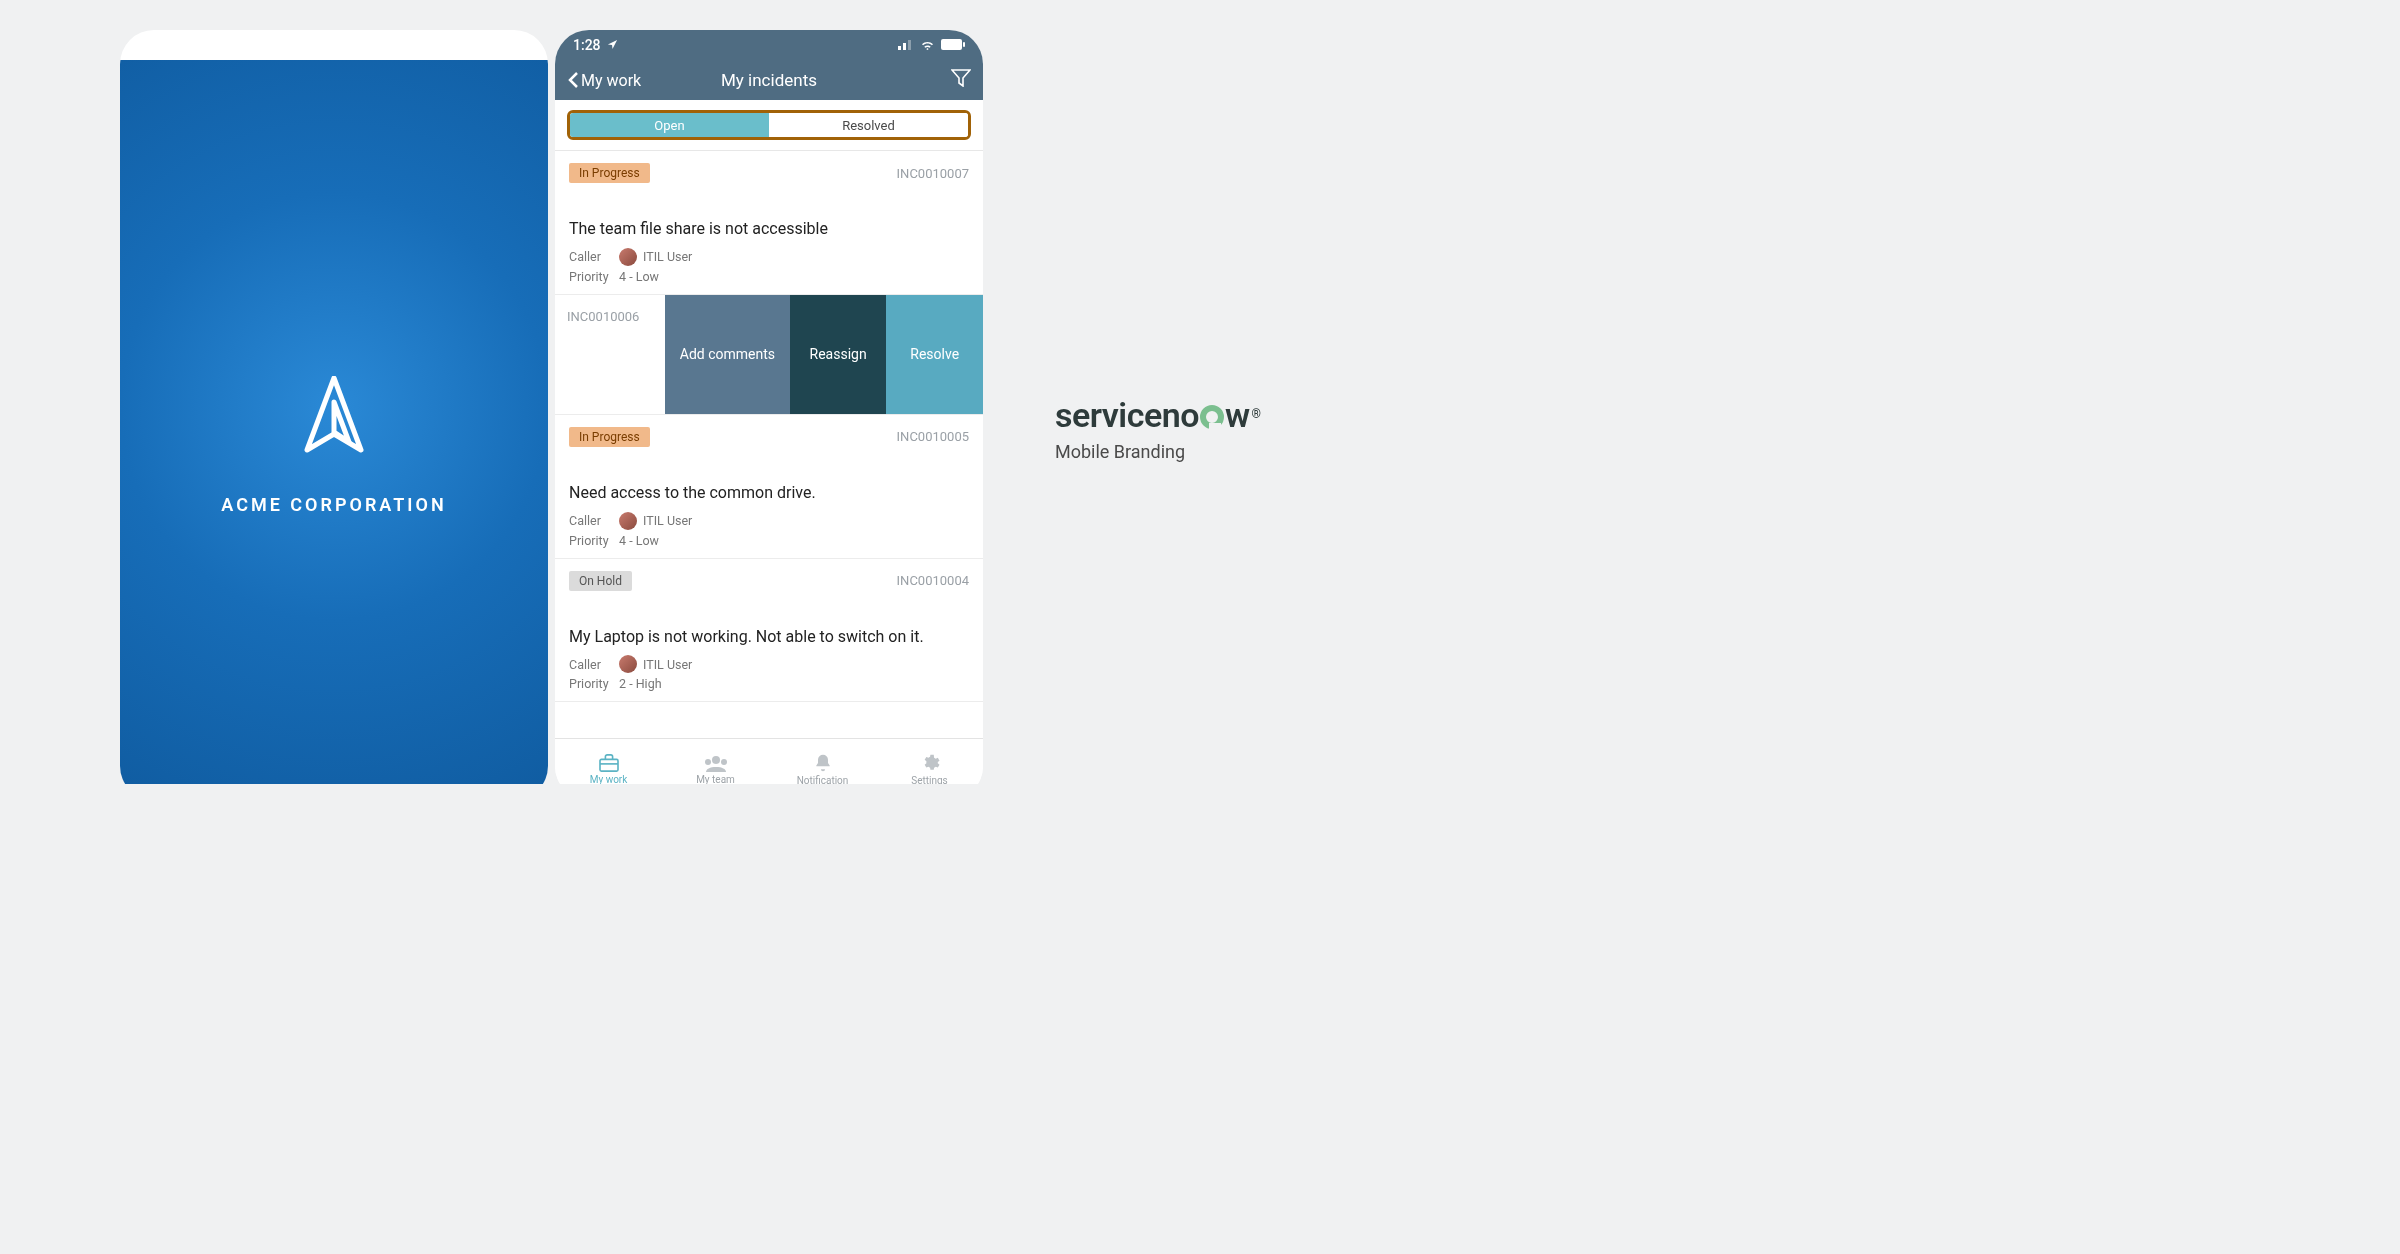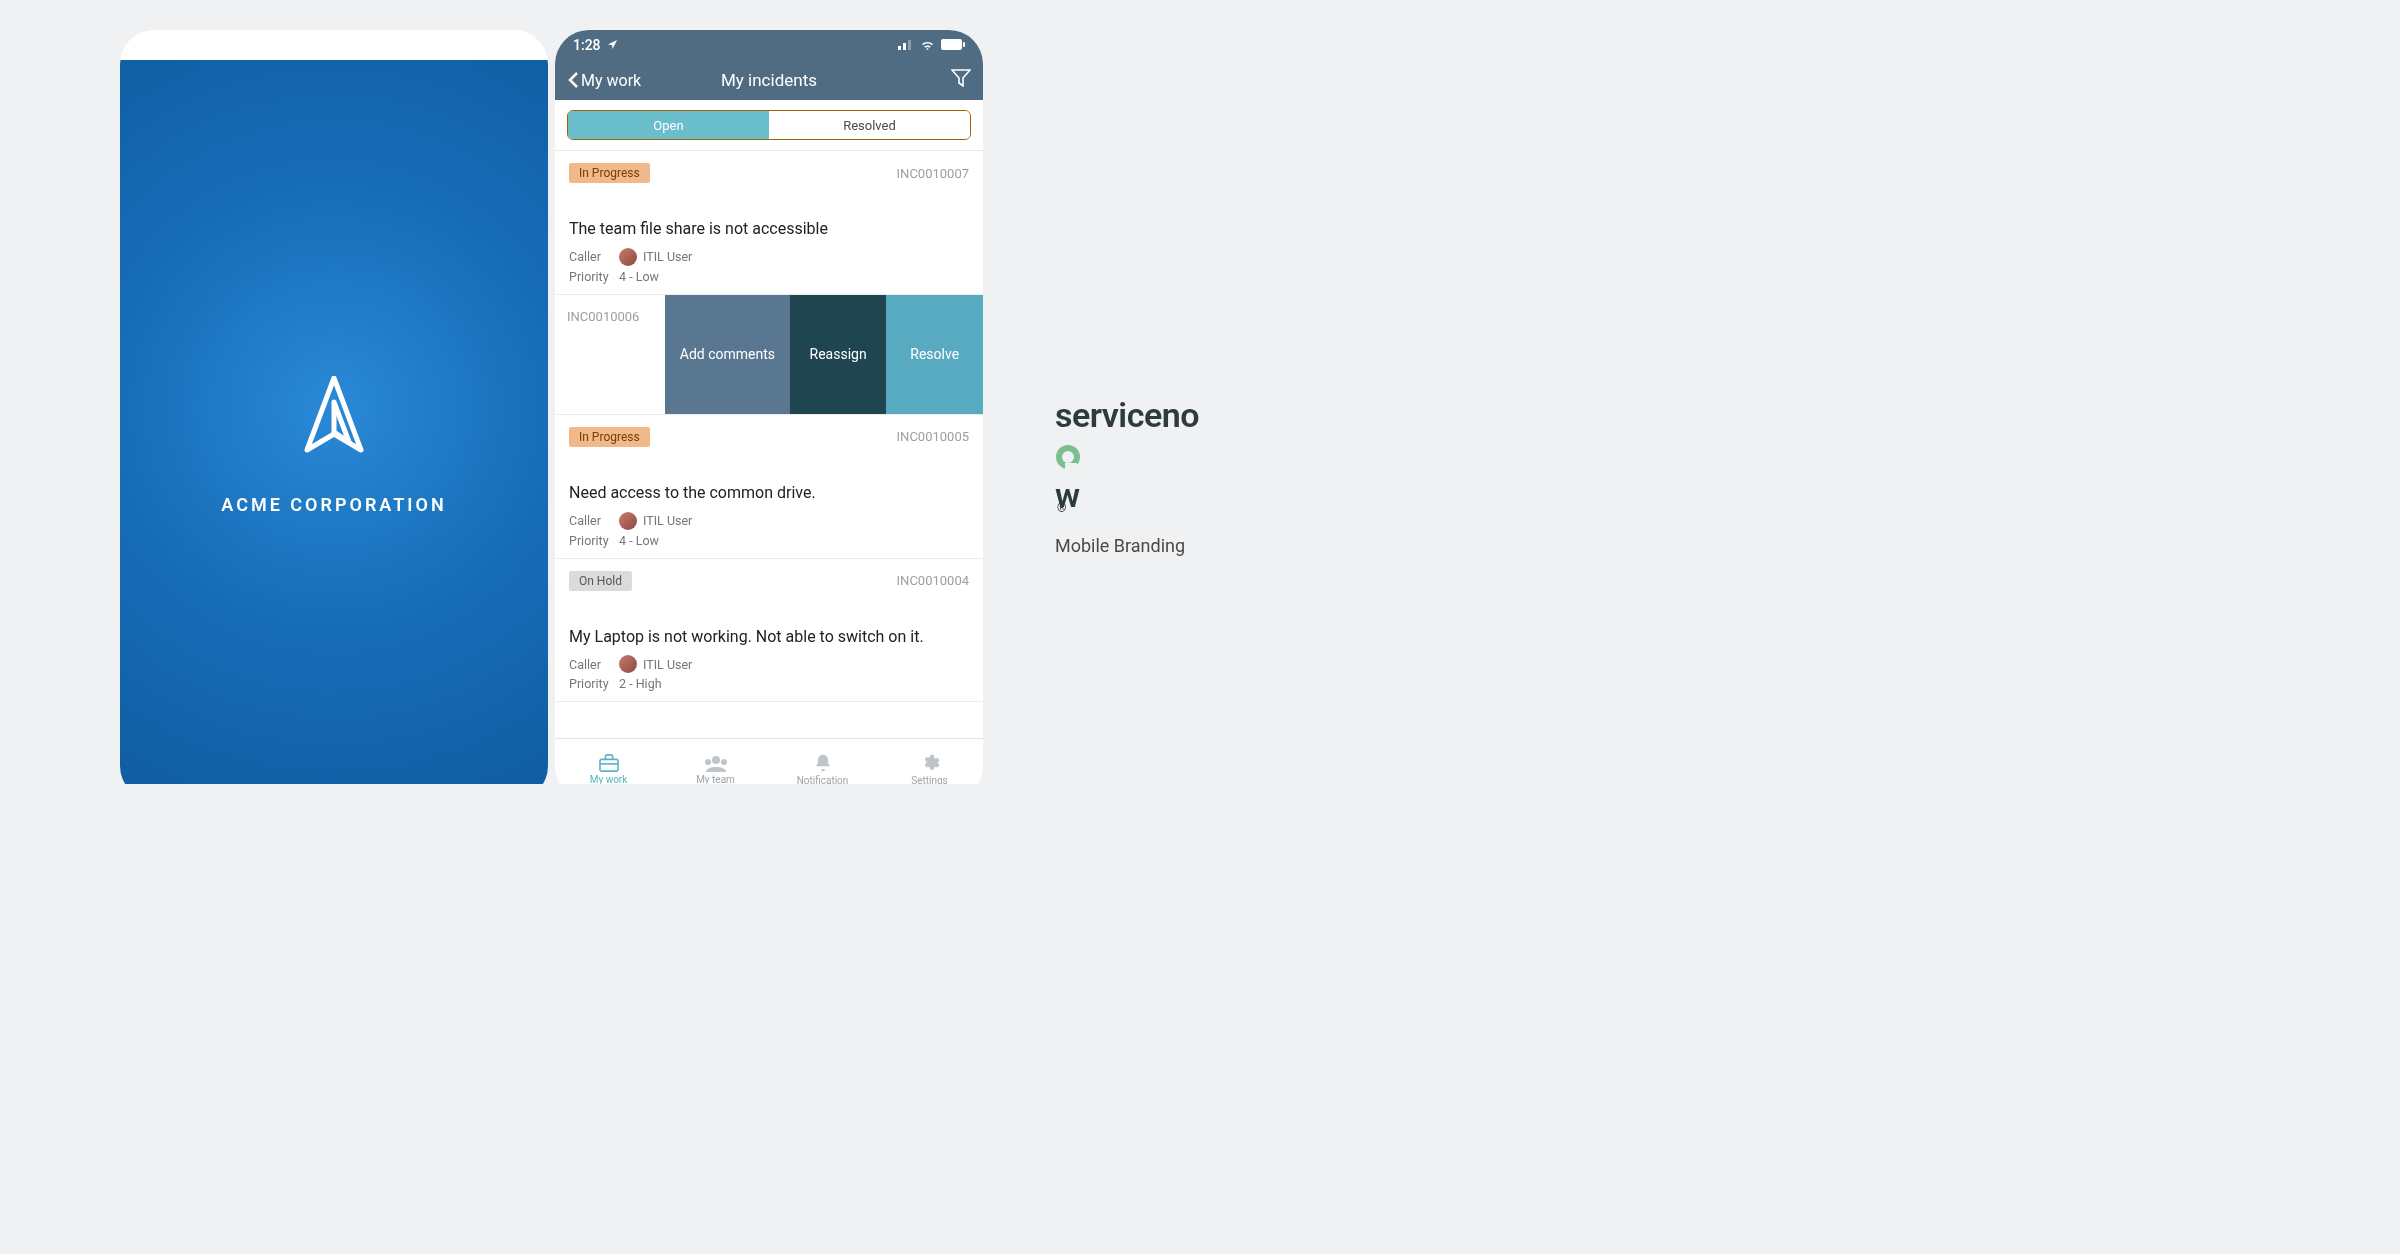--- a/index.html
+++ b/index.html
@@ -50,21 +50,21 @@
     height:40px; background:#4f6c82; color:#fff;
     display:flex; align-items:center; padding:0 12px;
     position:relative;
   }
   .nav-back { display:flex; align-items:center; gap:2px; font-size:16px; }
   .nav-title { position:absolute; left:0; right:0; text-align:center; font-size:17px; font-weight:400; pointer-events:none; }
   .nav-filter { margin-left:auto; }
 
   .seg-wrap { padding:10px 12px; border-bottom:1px solid #e7e7e7; }
   .seg {
-    display:flex; border:1px solid #a16207; border-radius:6px; overflow:hidden;
+    display:flex; border:3px solid #a16207; border-radius:6px; overflow:hidden;
     height:30px;
   }
   .seg-item { flex:1; display:flex; align-items:center; justify-content:center; font-size:13px; }
   .seg-active { background:#6abecb; color:#fff; }
   .seg-inactive { background:#fff; color:#4a4a4a; }
 
   .list { flex:1 1 auto; overflow:hidden; }
   .card { padding:12px 14px 10px; border-bottom:1px solid #ececec; font-size:14px; color:#333; }
   .card-top { display:flex; justify-content:space-between; align-items:center; margin-bottom:8px; }
   .badge { font-size:12px; padding:3px 10px; border-radius:2px; }
@@ -88,21 +88,21 @@
   
   .tabbar {
     height:62px; border-top:1px solid #e3e3e3; background:#fff;
     display:flex;
   }
   .tab { flex:1; display:flex; flex-direction:column; align-items:center; justify-content:center; gap:2px; font-size:10px; color:#9da3a8; }
   .tab-active { color:#5bb3c4; }
 
   
   .brand-box { position:absolute; left:1055px; top:395px; }
-  .brand-logo { font-size:34px; font-weight:600; color:#2e3b3b; letter-spacing:-0.5px; display:flex; align-items:flex-start;flex-direction:column; }
+  .brand-logo { font-size:34px; font-weight:600; color:#2e3b3b; letter-spacing:-0.5px; display:flex; align-items:flex-end; }
   .brand-logo .o-ring {
     display:inline-block; width:24px; height:24px; border:6px solid #7bbf8f; border-radius:50%;
     margin:0 1px -2px 1px; position:relative;
   }
   .brand-logo .o-ring::after{
     content:""; position:absolute; left:3px; bottom:-7px; width:12px; height:7px; background:#f0f1f2;
   }
   .brand-sub { font-size:18px; color:#4a4a4a; margin-top:6px; font-weight:400; }
   .reg { font-size:12px; position:relative; top:-14px; left:2px; }
 

